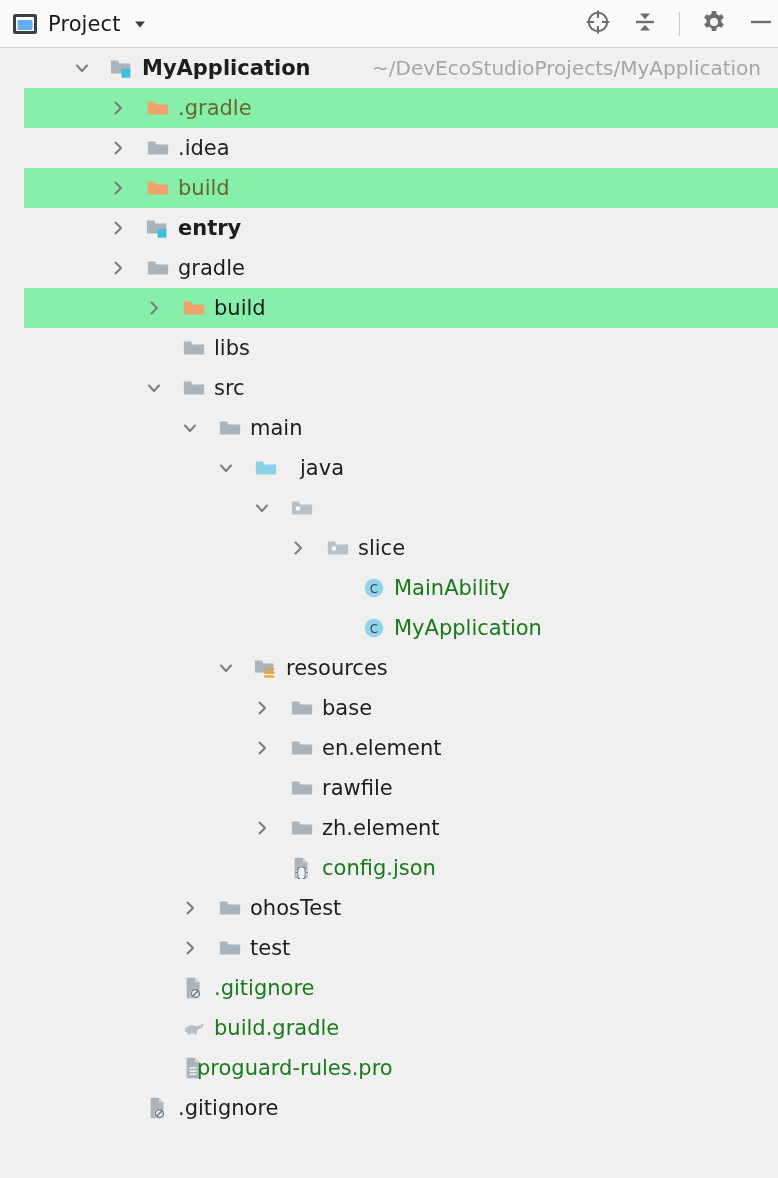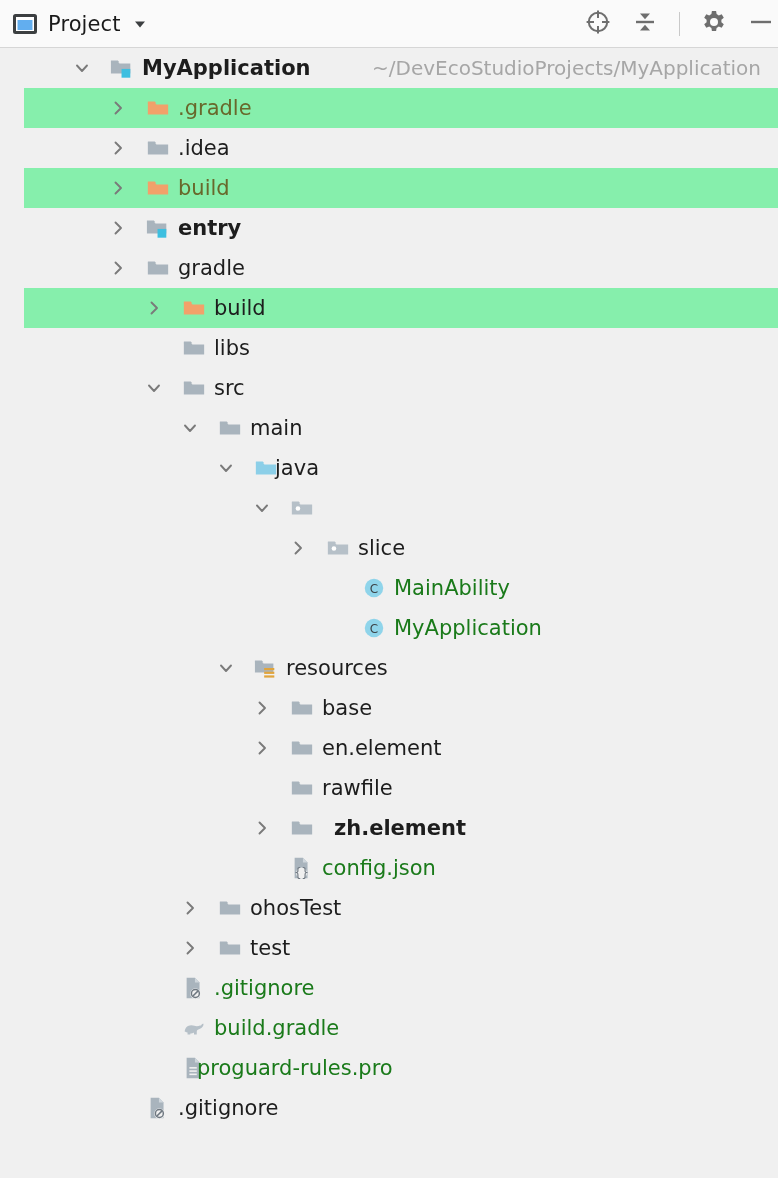--- a/index.html
+++ b/index.html
@@ -288,21 +288,21 @@
         <svg width="20" height="20" viewBox="0 0 20 20">
           <path d="M5 7.5 L10 13 L15 7.5" fill="none" stroke="#7a7a7a" stroke-width="1.9" stroke-linecap="round" stroke-linejoin="round"></path>
         </svg>
       </span>
       <span class="ico" style="left: 230px;">
         <svg width="26" height="26" viewBox="0 0 26 26">
           <path fill="#8ccfe8" d="M2 7 h7.3 l2 2.2 H24 V20 H2 Z"></path>
           <path fill="#8ccfe8" d="M2 6 h7.5 l1.6 1.8 H2 Z"></path>
         </svg>
       </span>
-      <span class="label " style="left: 251px;">java</span>
+      <span class="label " style="left: 276px;">java</span>
     </div>
     <div class="row">
       <span class="arrow" style="left: 228px;">
         <svg width="20" height="20" viewBox="0 0 20 20">
           <path d="M5 7.5 L10 13 L15 7.5" fill="none" stroke="#7a7a7a" stroke-width="1.9" stroke-linecap="round" stroke-linejoin="round"></path>
         </svg>
       </span>
       <span class="ico" style="left: 266px;">
         <svg width="26" height="26" viewBox="0 0 26 26">
           <path fill="#b6c0c8" d="M2 7 h7.3 l2 2.2 H24 V20 H2 Z"></path>
@@ -403,21 +403,21 @@
         <svg width="20" height="20" viewBox="0 0 20 20">
           <path d="M7.5 4.5 L13 10 L7.5 15.5" fill="none" stroke="#7a7a7a" stroke-width="1.9" stroke-linecap="round" stroke-linejoin="round"></path>
         </svg>
       </span>
       <span class="ico" style="left: 266px;">
         <svg width="26" height="26" viewBox="0 0 26 26">
           <path fill="#a9b4bd" d="M2 7 h7.3 l2 2.2 H24 V20 H2 Z"></path>
           <path fill="#a9b4bd" d="M2 6 h7.5 l1.6 1.8 H2 Z"></path>
         </svg>
       </span>
-      <span class="label " style="left: 310px; font-weight: bold;">zh.element</span>
+      <span class="label " style="left: 298px;">zh.element</span>
     </div>
     <div class="row">
       <span class="ico" style="left: 266px;">
         <svg width="26" height="26" viewBox="0 0 26 26">
           <path fill="#a9b4bd" d="M5 2 h9 l5 5 v17 H5 Z"></path>
           <path fill="#cfd6dc" d="M14 2 l5 5 h-5 Z"></path>
           <circle cx="12.5" cy="18.5" r="6" fill="#f0f0f0"></circle>
           <text x="12.5" y="23" font-size="13" font-family="DejaVu Sans Mono, monospace" fill="#6e7780" text-anchor="middle">{}</text>
         </svg>
       </span>

